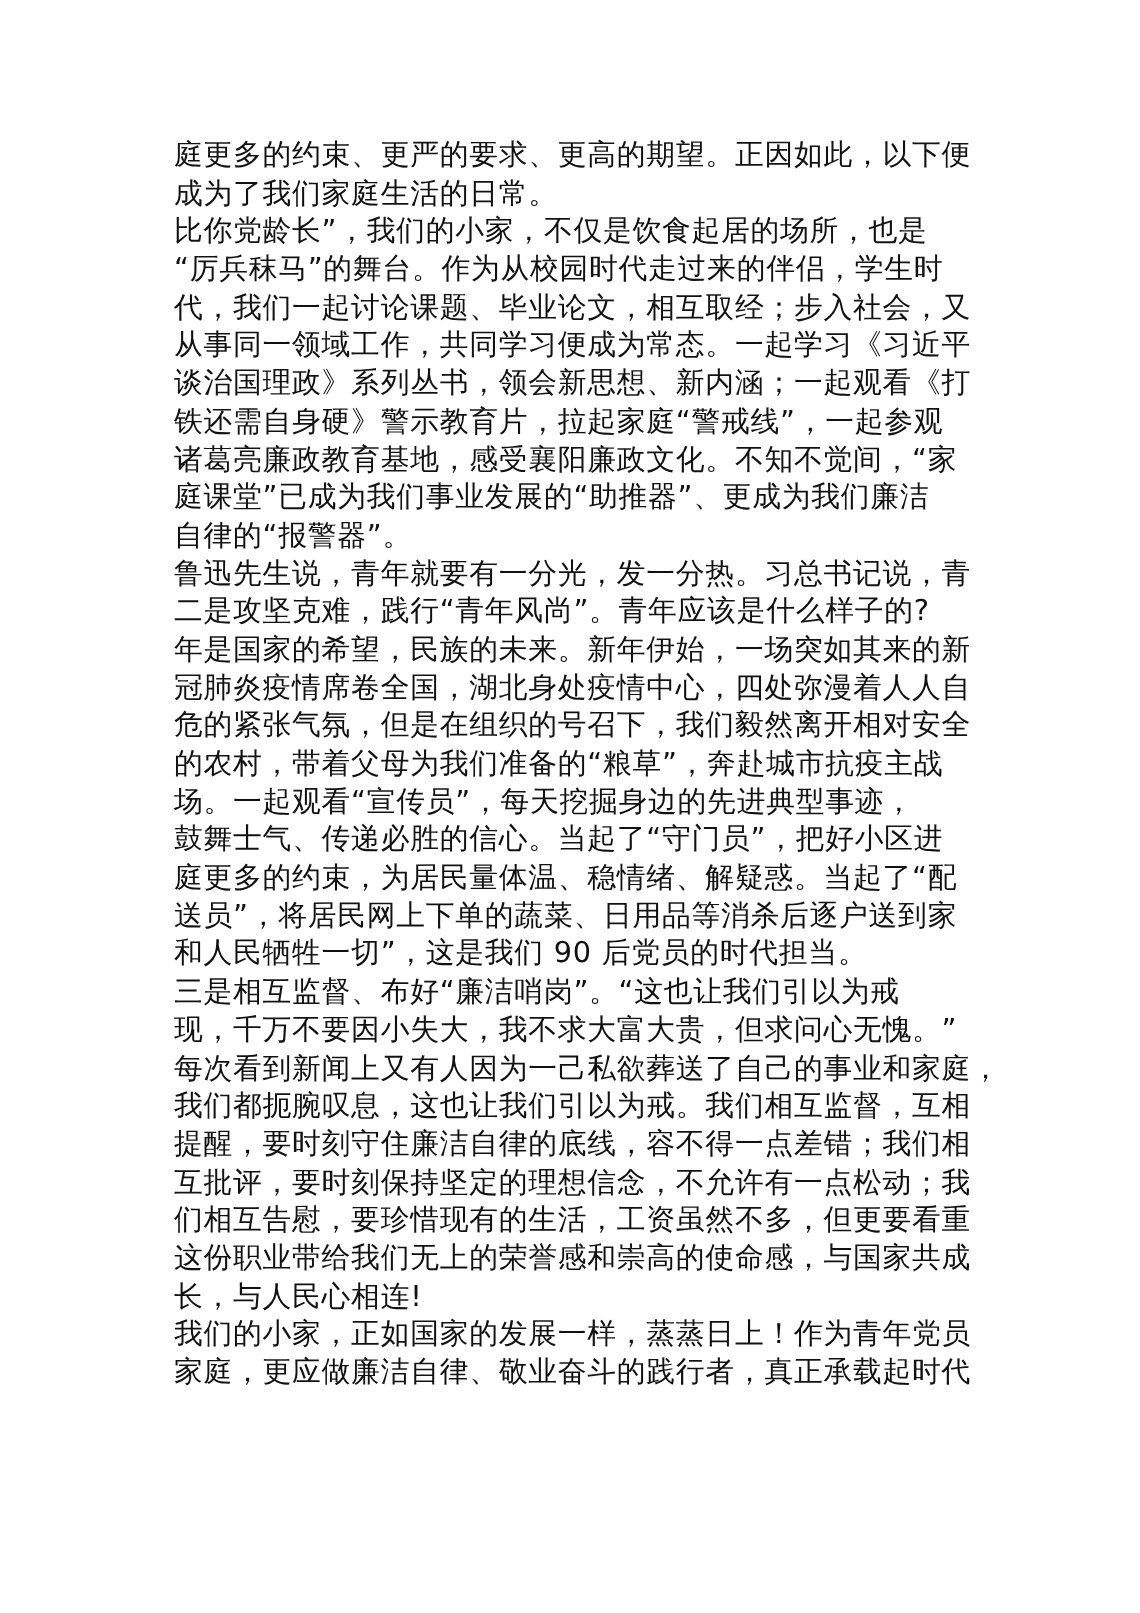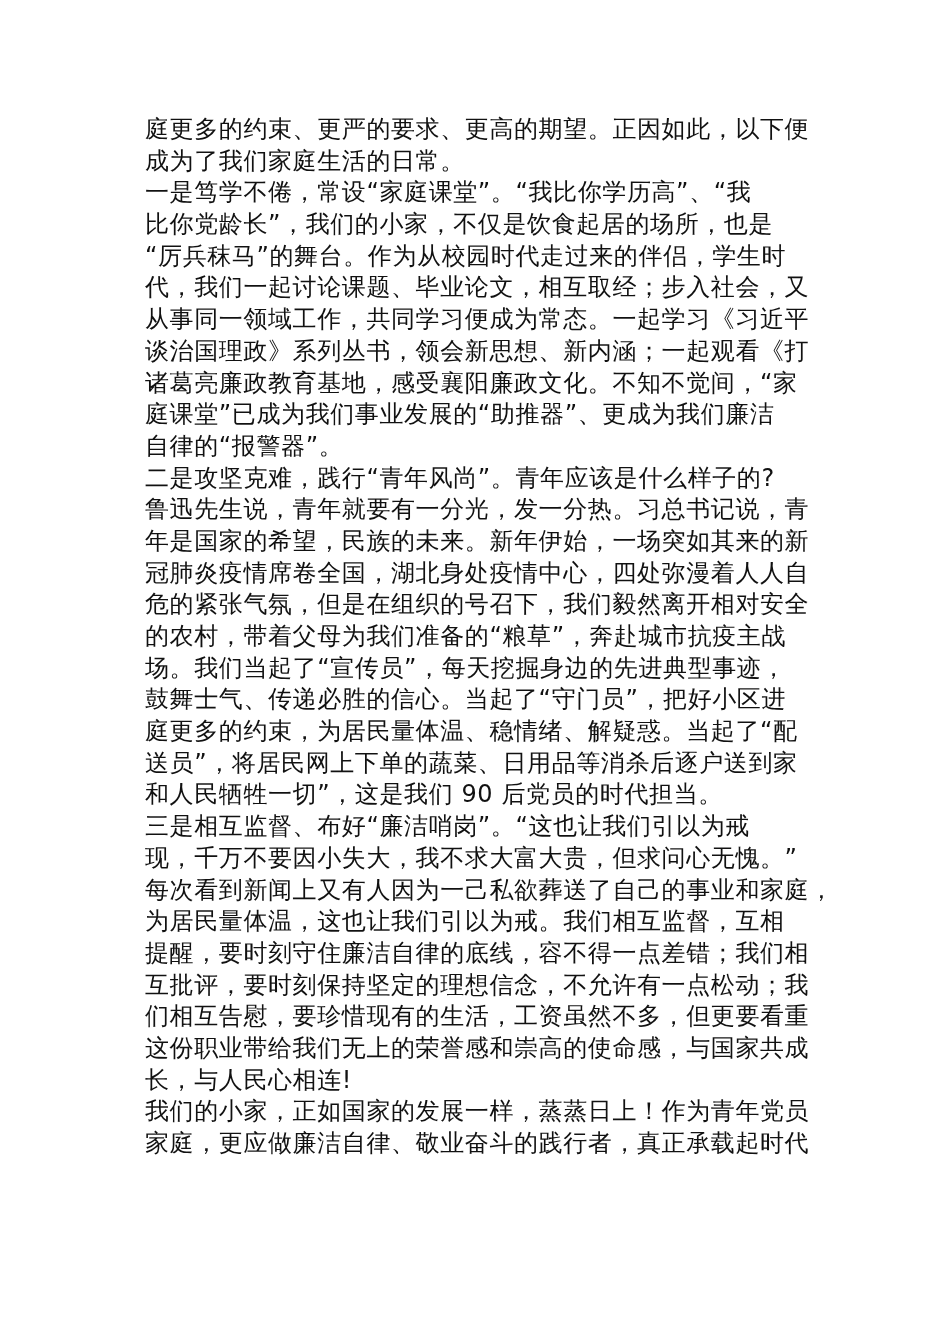--- a/index.html
+++ b/index.html
@@ -16,44 +16,44 @@
     letter-spacing: 0.6px;
   }
   .line { white-space: nowrap; height: 31.7px; }
 </style>
 </head>
 <body>
 
 <div class="page">
   <div class="line">庭更多的约束、更严的要求、更高的期望。正因如此，以下便</div>
   <div class="line">成为了我们家庭生活的日常。</div>
-  <div class="line">一是笃学不倦，常设“家庭课堂”。“我比你学历高”、“我</div>
   <div class="line">比你党龄长”，我们的小家，不仅是饮食起居的场所，也是</div>
   <div class="line">“厉兵秣马”的舞台。作为从校园时代走过来的伴侣，学生时</div>
   <div class="line">代，我们一起讨论课题、毕业论文，相互取经；步入社会，又</div>
   <div class="line">从事同一领域工作，共同学习便成为常态。一起学习《习近平</div>
   <div class="line">谈治国理政》系列丛书，领会新思想、新内涵；一起观看《打</div>
+  <div class="line">铁还需自身硬》警示教育片，拉起家庭“警戒线”，一起参观</div>
   <div class="line">诸葛亮廉政教育基地，感受襄阳廉政文化。不知不觉间，“家</div>
   <div class="line">庭课堂”已成为我们事业发展的“助推器”、更成为我们廉洁</div>
   <div class="line">自律的“报警器”。</div>
+  <div class="line">鲁迅先生说，青年就要有一分光，发一分热。习总书记说，青</div>
   <div class="line">二是攻坚克难，践行“青年风尚”。青年应该是什么样子的?</div>
-  <div class="line">鲁迅先生说，青年就要有一分光，发一分热。习总书记说，青</div>
   <div class="line">年是国家的希望，民族的未来。新年伊始，一场突如其来的新</div>
   <div class="line">冠肺炎疫情席卷全国，湖北身处疫情中心，四处弥漫着人人自</div>
   <div class="line">危的紧张气氛，但是在组织的号召下，我们毅然离开相对安全</div>
   <div class="line">的农村，带着父母为我们准备的“粮草”，奔赴城市抗疫主战</div>
-  <div class="line">场。我们当起了“宣传员”，每天挖掘身边的先进典型事迹，</div>
+  <div class="line">场。一起观看“宣传员”，每天挖掘身边的先进典型事迹，</div>
   <div class="line">鼓舞士气、传递必胜的信心。当起了“守门员”，把好小区进</div>
   <div class="line">庭更多的约束，为居民量体温、稳情绪、解疑惑。当起了“配</div>
   <div class="line">送员”，将居民网上下单的蔬菜、日用品等消杀后逐户送到家</div>
   <div class="line">和人民牺牲一切”，这是我们 90 后党员的时代担当。</div>
   <div class="line">三是相互监督、布好“廉洁哨岗”。“这也让我们引以为戒</div>
   <div class="line">现，千万不要因小失大，我不求大富大贵，但求问心无愧。”</div>
   <div class="line">每次看到新闻上又有人因为一己私欲葬送了自己的事业和家庭，</div>
-  <div class="line">为居民量体温，这也让我们引以为戒。我们相互监督，互相</div>
+  <div class="line">我们都扼腕叹息，这也让我们引以为戒。我们相互监督，互相</div>
   <div class="line">提醒，要时刻守住廉洁自律的底线，容不得一点差错；我们相</div>
   <div class="line">互批评，要时刻保持坚定的理想信念，不允许有一点松动；我</div>
   <div class="line">们相互告慰，要珍惜现有的生活，工资虽然不多，但更要看重</div>
   <div class="line">这份职业带给我们无上的荣誉感和崇高的使命感，与国家共成</div>
   <div class="line">长，与人民心相连!</div>
   <div class="line">我们的小家，正如国家的发展一样，蒸蒸日上！作为青年党员</div>
   <div class="line">家庭，更应做廉洁自律、敬业奋斗的践行者，真正承载起时代</div>
 </div>
 
 </body></html>

